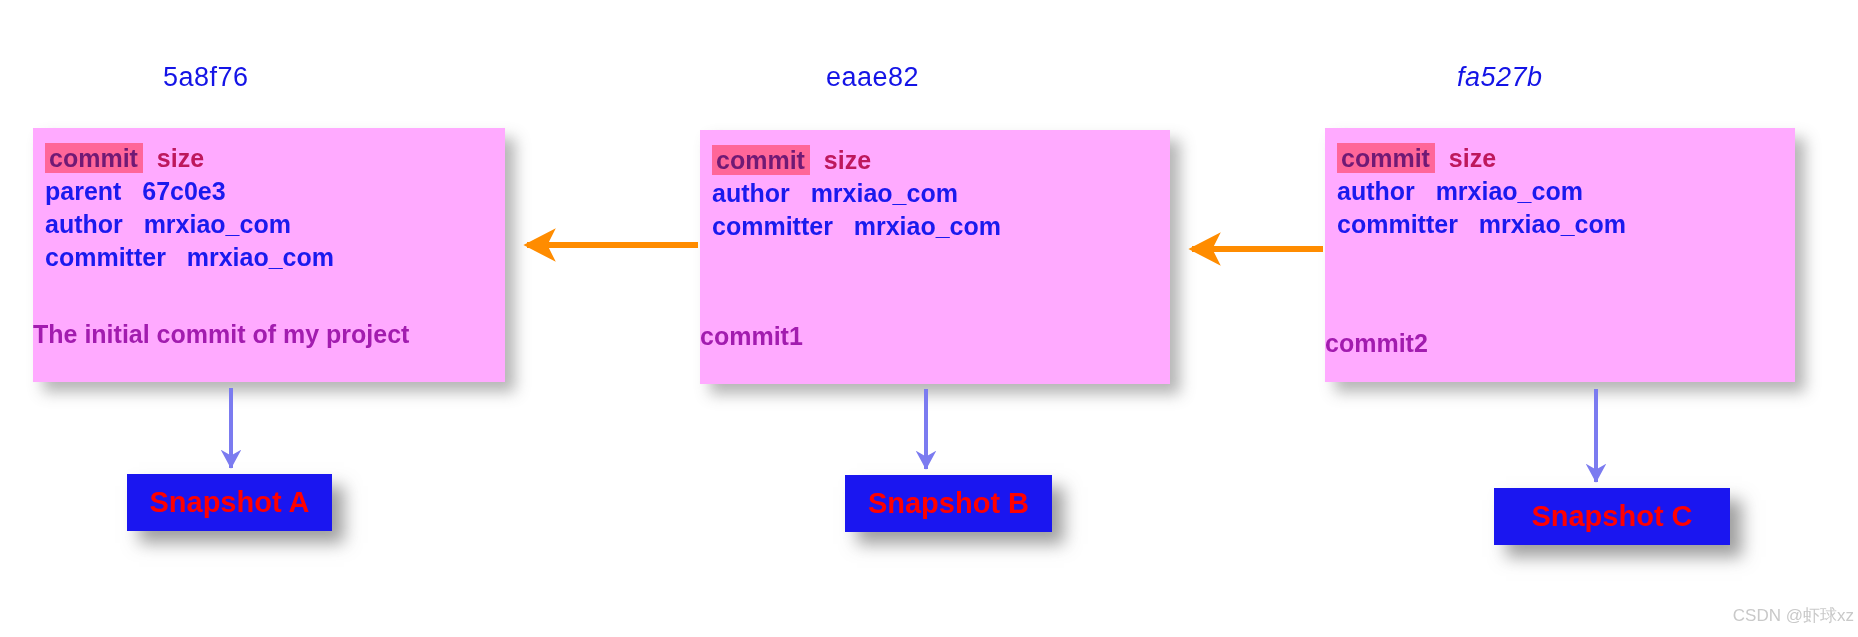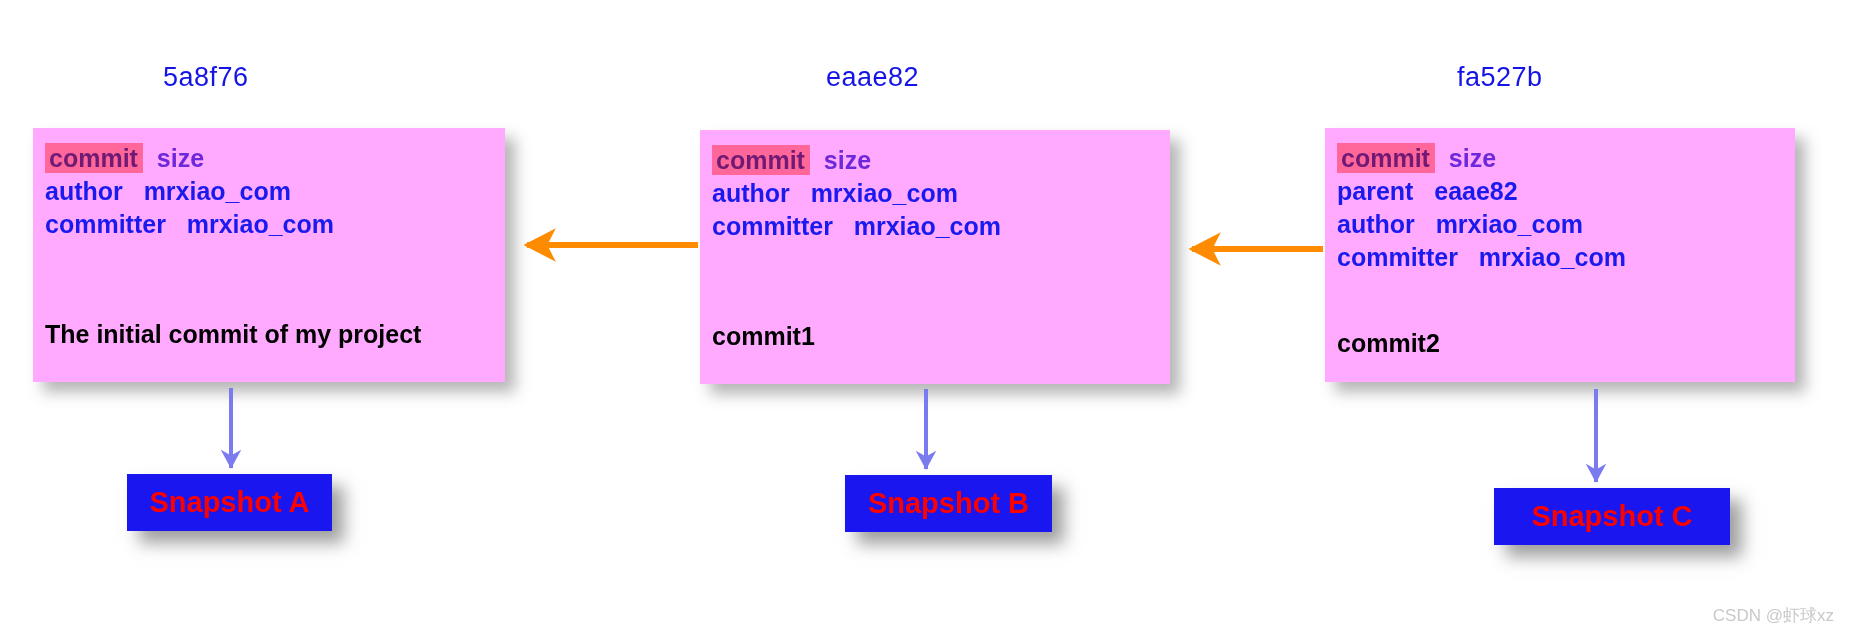--- a/index.html
+++ b/index.html
@@ -47,29 +47,29 @@
     line-height: 33px;
     white-space: pre;
     padding-left: 12px;
   }
   .commit-line .hl {
     background: #ff6699;
     color: #701a75;
     padding: 1px 5px 1px 4px;
   }
   .commit-line .val {
-    color: #6d28d9;
+    color: #be185d;
   }
   .commit-msg {
-    color: #000000;
+    color: #a21caf;
     font-family: "Liberation Sans", sans-serif;
     font-weight: bold;
     font-size: 25px;
     white-space: pre;
-    padding-left: 12px;
+    padding-left: 0;
     position: absolute;
   }
 
   
   .snapshot-box {
     position: absolute;
     background: #1a16f0;
     box-shadow: 12px 12px 16px rgba(80,80,80,0.55);
     display: flex;
     align-items: center;
@@ -89,54 +89,54 @@
     left: 0;
     top: 0;
     width: 1858px;
     height: 637px;
     pointer-events: none;
   }
 
   
   .watermark {
     position: absolute;
-    right: 24px;
+    right: 4px;
     bottom: 10px;
     color: #c9c9c9;
     font-family: "Liberation Sans", sans-serif;
     font-size: 17px;
     white-space: nowrap;
   }
 </style>
 </head>
 <body>
 
 <div id="canvas">
 
   <div class="hash-label" style="left:163px; top:62px;">5a8f76</div>
   <div class="hash-label" style="left:826px; top:62px;">eaae82</div>
-  <div class="hash-label" style="left:1457px; top:62px;">fa527b</div>
+  <div class="hash-label" style="left:1457px; top:62px;font-style:italic;">fa527b</div>
 
   <div class="commit-box" style="left:33px; top:128px; width:472px; height:254px;">
     <div class="commit-line"><span class="hl">commit</span><span class="val">  </span><span class="val">size</span></div>
+    <div class="commit-line"><span>parent</span><span>   </span><span>67c0e3</span></div>
     <div class="commit-line"><span>author</span><span>   </span><span>mrxiao_com</span></div>
     <div class="commit-line"><span>committer</span><span>   </span><span>mrxiao_com</span></div>
     <div class="commit-msg" style="top:192px;">The initial commit of my project</div>
   </div>
 
   <div class="commit-box" style="left:700px; top:130px; width:470px; height:254px;">
     <div class="commit-line"><span class="hl">commit</span><span class="val">  </span><span class="val">size</span></div>
     <div class="commit-line"><span>author</span><span>   </span><span>mrxiao_com</span></div>
     <div class="commit-line"><span>committer</span><span>   </span><span>mrxiao_com</span></div>
     <div class="commit-msg" style="top:192px;text-align:center;">commit1</div>
   </div>
 
   <div class="commit-box" style="left:1325px; top:128px; width:470px; height:254px;">
     <div class="commit-line"><span class="hl">commit</span><span class="val">  </span><span class="val">size</span></div>
-    <div class="commit-line"><span>parent</span><span>   </span><span>eaae82</span></div>
     <div class="commit-line"><span>author</span><span>   </span><span>mrxiao_com</span></div>
     <div class="commit-line"><span>committer</span><span>   </span><span>mrxiao_com</span></div>
     <div class="commit-msg" style="top:201px;">commit2</div>
   </div>
 
   <div class="snapshot-box" style="left:845px; top:475px; width:207px; height:57px;">
     <span class="snapshot-label">Snapshot B</span>
   </div>
   <div class="snapshot-box" style="left:127px; top:474px; width:205px; height:57px;">
     <span class="snapshot-label">Snapshot A</span>

